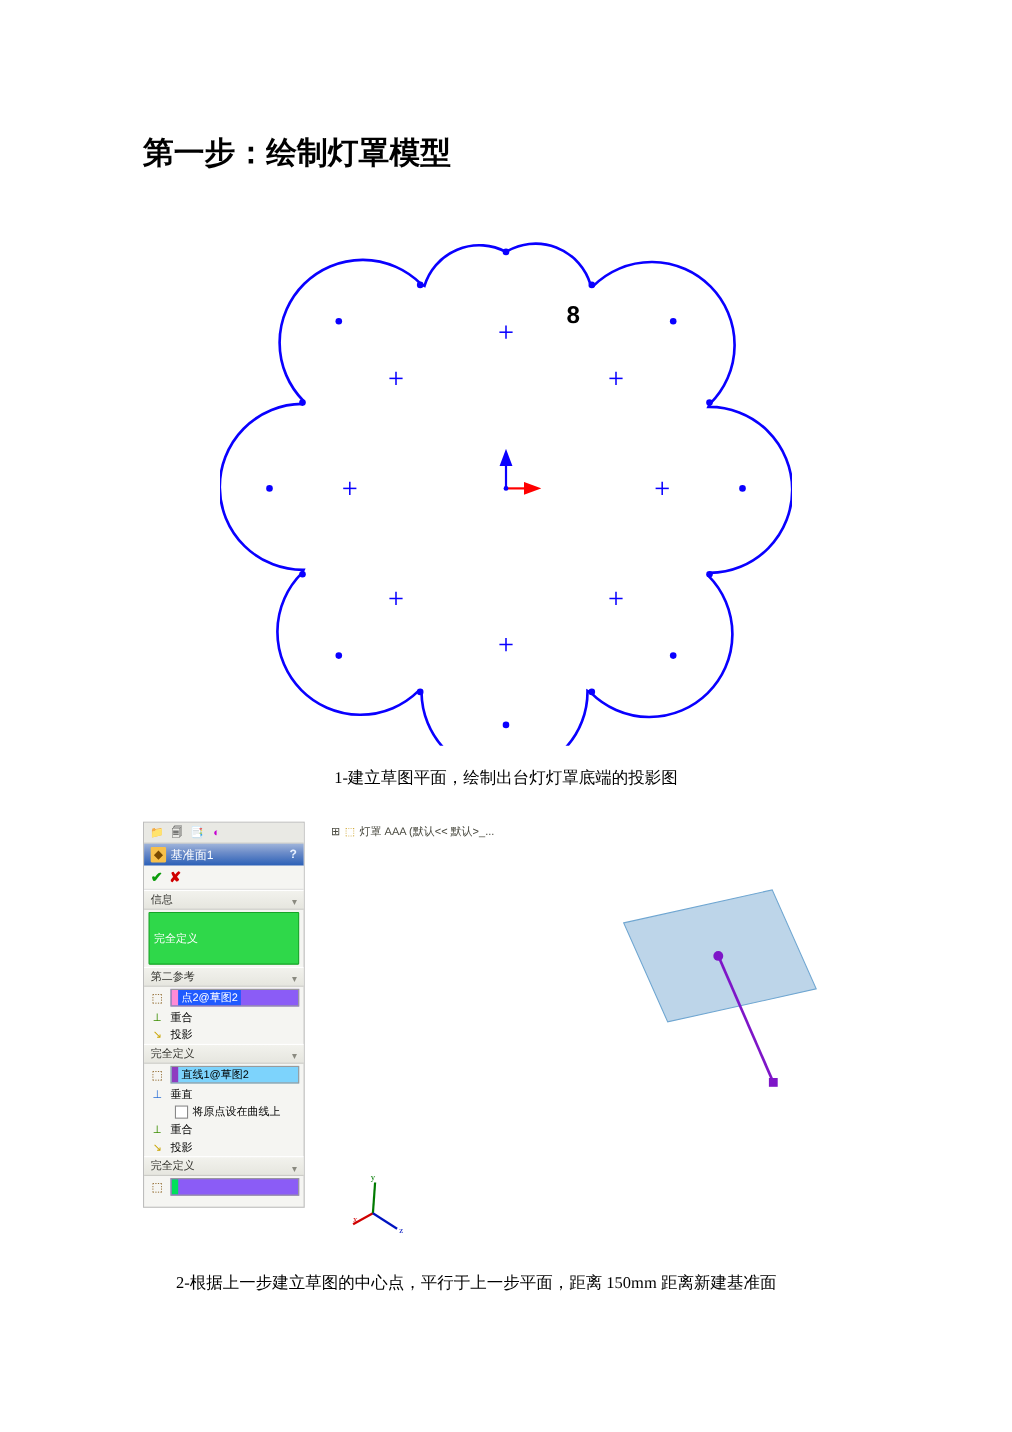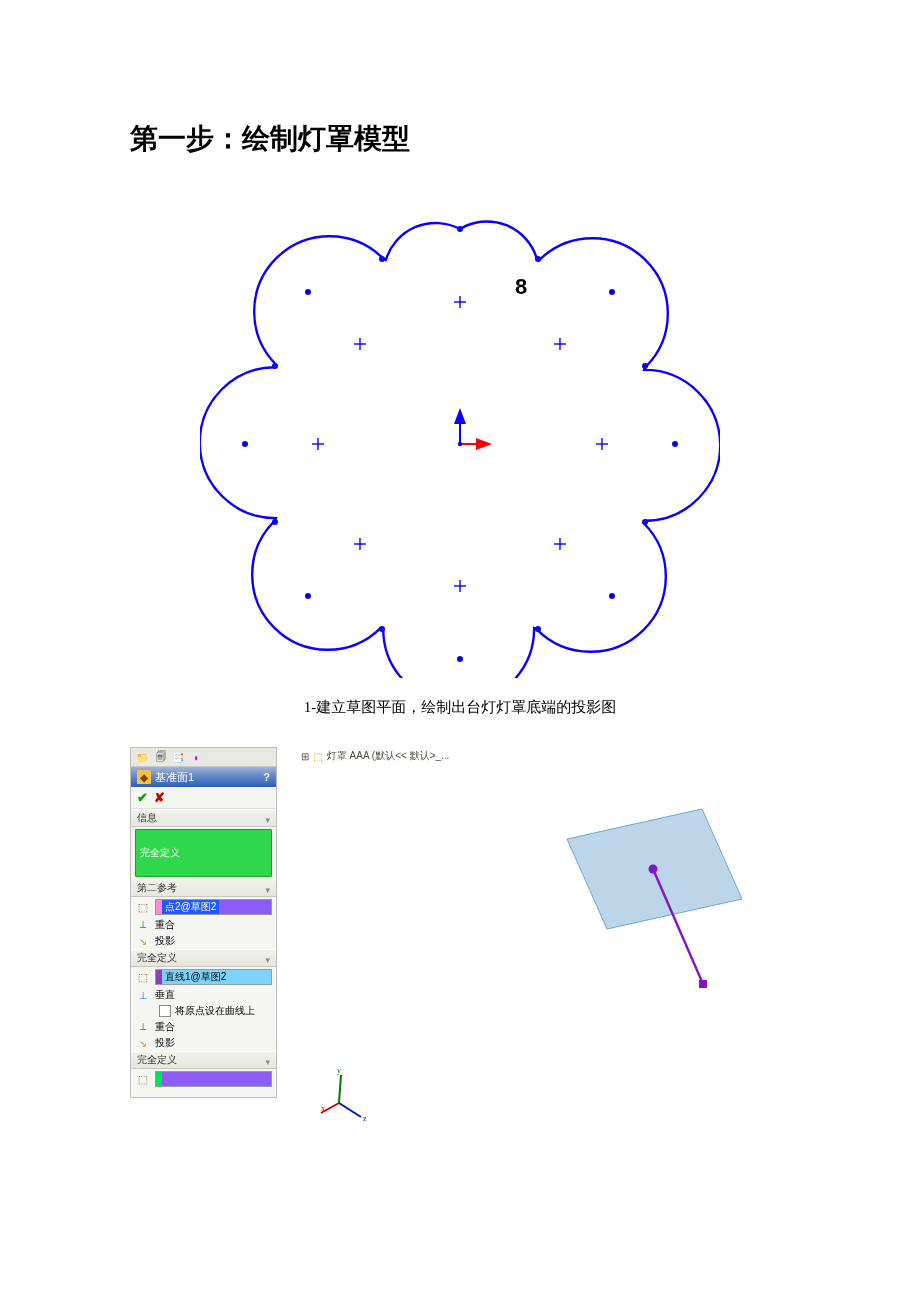--- a/index.html
+++ b/index.html
@@ -399,13 +399,14 @@
           <line x1="0" y1="0" x2="2" y2="-28" stroke="#007a00" stroke-width="2"></line>
           <line x1="0" y1="0" x2="22" y2="14" stroke="#0013c0" stroke-width="2"></line>
           <text x="-18" y="8" font-size="8" fill="#d00000">x</text>
           <text x="-2" y="-30" font-size="8" fill="#007a00">y</text>
           <text x="24" y="18" font-size="8" fill="#0013c0">z</text>
         </g>
       </svg>
     </div>
   </div>
 
+  <div class="figure2-caption">2-根据上一步建立草图的中心点，平行于上一步平面，距离 150mm 距离新建基准面</div>
 </div>
 
 </body></html>

